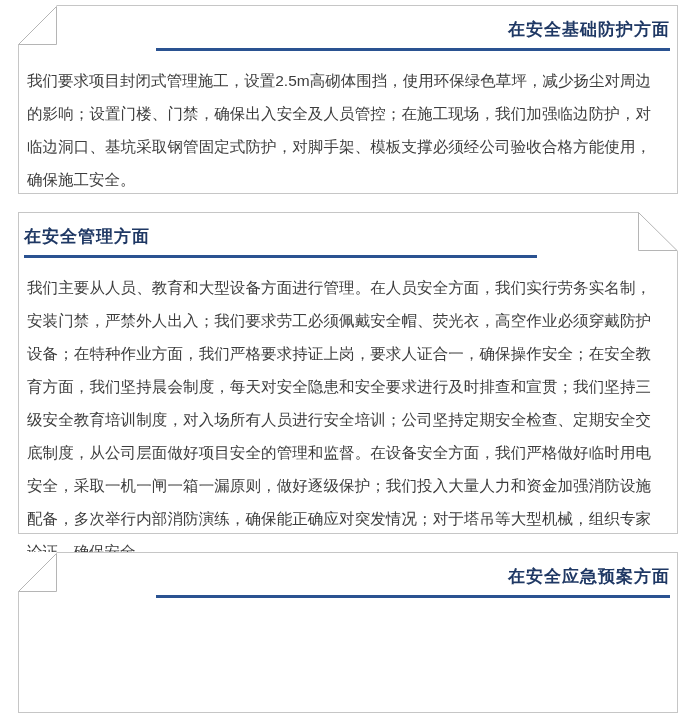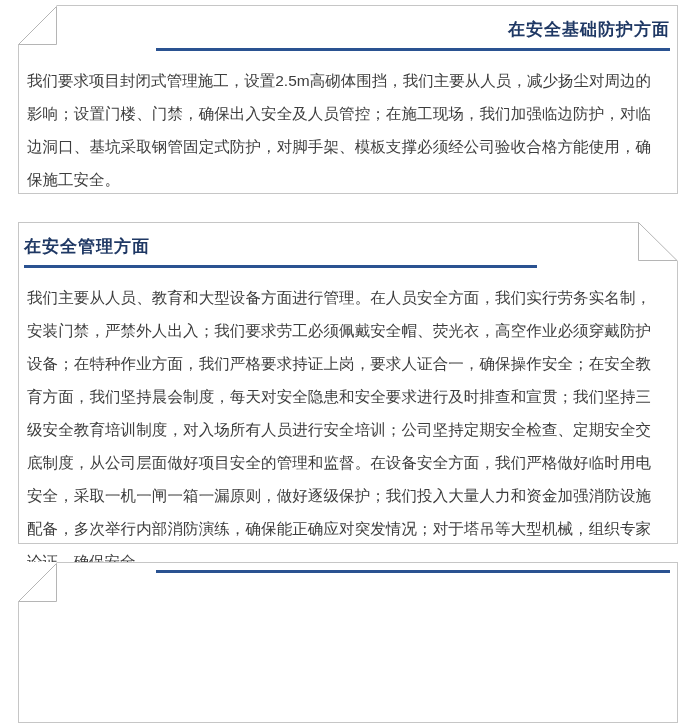--- a/index.html
+++ b/index.html
@@ -12,21 +12,21 @@
 
   .card {
     position:relative;
     margin-left:18px;
     width:660px;
     box-sizing:border-box;
     border:1px solid #c6c6c6;
     background:#ffffff;
   }
   .card-1 { margin-top:5px;  height:189px; }
-  .card-2 { margin-top:28px; height:322px; }
+  .card-2 { margin-top:18px; height:322px; }
   .card-3 { margin-top:18px; height:161px; }
 
   .head { padding-top:13px; }
   .head.align-right { text-align:right; padding-right:7px; }
   .head.align-left  { text-align:left;  padding-left:5px; }
 
   .title {
     display:inline-block;
     font-size:17px;
     font-weight:bold;
@@ -60,36 +60,39 @@
 
   <section class="card card-1">
     <svg class="fold fold-tl" viewBox="0 0 40 41" aria-hidden="true">
       <polygon points="0,0 39,0 0,40" fill="#ffffff"></polygon>
       <polygon points="0.5,39.5 38.5,1.5 38.5,39.5" fill="#ffffff" stroke="#b5b5b5" stroke-width="1"></polygon>
     </svg>
     <div class="head align-right">
       <span class="title">在安全基础防护方面</span>
     </div>
     <div class="rule align-right"></div>
-    <p class="body-text">我们要求项目封闭式管理施工，设置2.5m高砌体围挡，我们主要从人员，减少扬尘对周边的影响；设置门楼、门禁，确保出入安全及人员管控；在施工现场，我们加强临边防护，对临边洞口、基坑采取钢管固定式防护，对脚手架、模板支撑必须经公司验收合格方能使用，确保施工安全。</p>
+    <p class="body-text">我们要求项目封闭式管理施工，设置2.5m高砌体围挡，使用环保绿色草坪，减少扬尘对周边的影响；设置门楼、门禁，确保出入安全及人员管控；在施工现场，我们加强临边防护，对临边洞口、基坑采取钢管固定式防护，对脚手架、模板支撑必须经公司验收合格方能使用，确保施工安全。</p>
   </section>
 
   <section class="card card-2">
     <svg class="fold fold-tr" viewBox="0 0 41 40" aria-hidden="true">
       <polygon points="1,0 41,0 41,39" fill="#ffffff"></polygon>
       <polygon points="1.5,0.5 1.5,38.5 40,38.5" fill="#ffffff" stroke="#b5b5b5" stroke-width="1"></polygon>
     </svg>
     <div class="head align-left">
       <span class="title">在安全管理方面</span>
     </div>
     <div class="rule align-left"></div>
     <p class="body-text">我们主要从人员、教育和大型设备方面进行管理。在人员安全方面，我们实行劳务实名制，安装门禁，严禁外人出入；我们要求劳工必须佩戴安全帽、荧光衣，高空作业必须穿戴防护设备；在特种作业方面，我们严格要求持证上岗，要求人证合一，确保操作安全；在安全教育方面，我们坚持晨会制度，每天对安全隐患和安全要求进行及时排查和宣贯；我们坚持三级安全教育培训制度，对入场所有人员进行安全培训；公司坚持定期安全检查、定期安全交底制度，从公司层面做好项目安全的管理和监督。在设备安全方面，我们严格做好临时用电安全，采取一机一闸一箱一漏原则，做好逐级保护；我们投入大量人力和资金加强消防设施配备，多次举行内部消防演练，确保能正确应对突发情况；对于塔吊等大型机械，组织专家论证，确保安全。</p>
   </section>
 
   <section class="card card-3">
     <svg class="fold fold-tl" viewBox="0 0 40 41" aria-hidden="true">
       <polygon points="0,0 39,0 0,40" fill="#ffffff"></polygon>
       <polygon points="0.5,39.5 38.5,1.5 38.5,39.5" fill="#ffffff" stroke="#b5b5b5" stroke-width="1"></polygon>
     </svg>
+    <div class="head align-right">
+      <span class="title">在安全应急预案方面</span>
+    </div>
     <div class="rule align-right"></div>
   </section>
 
 </div>
 
 </body></html>

